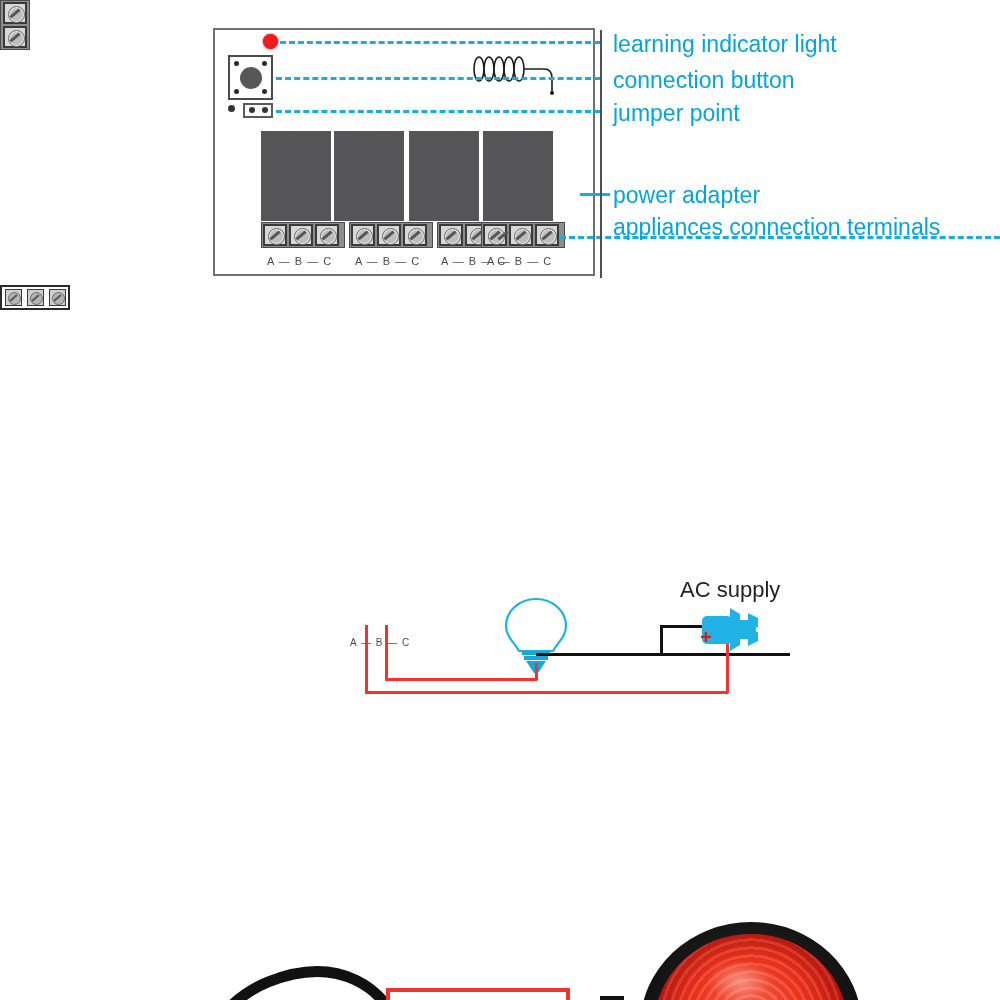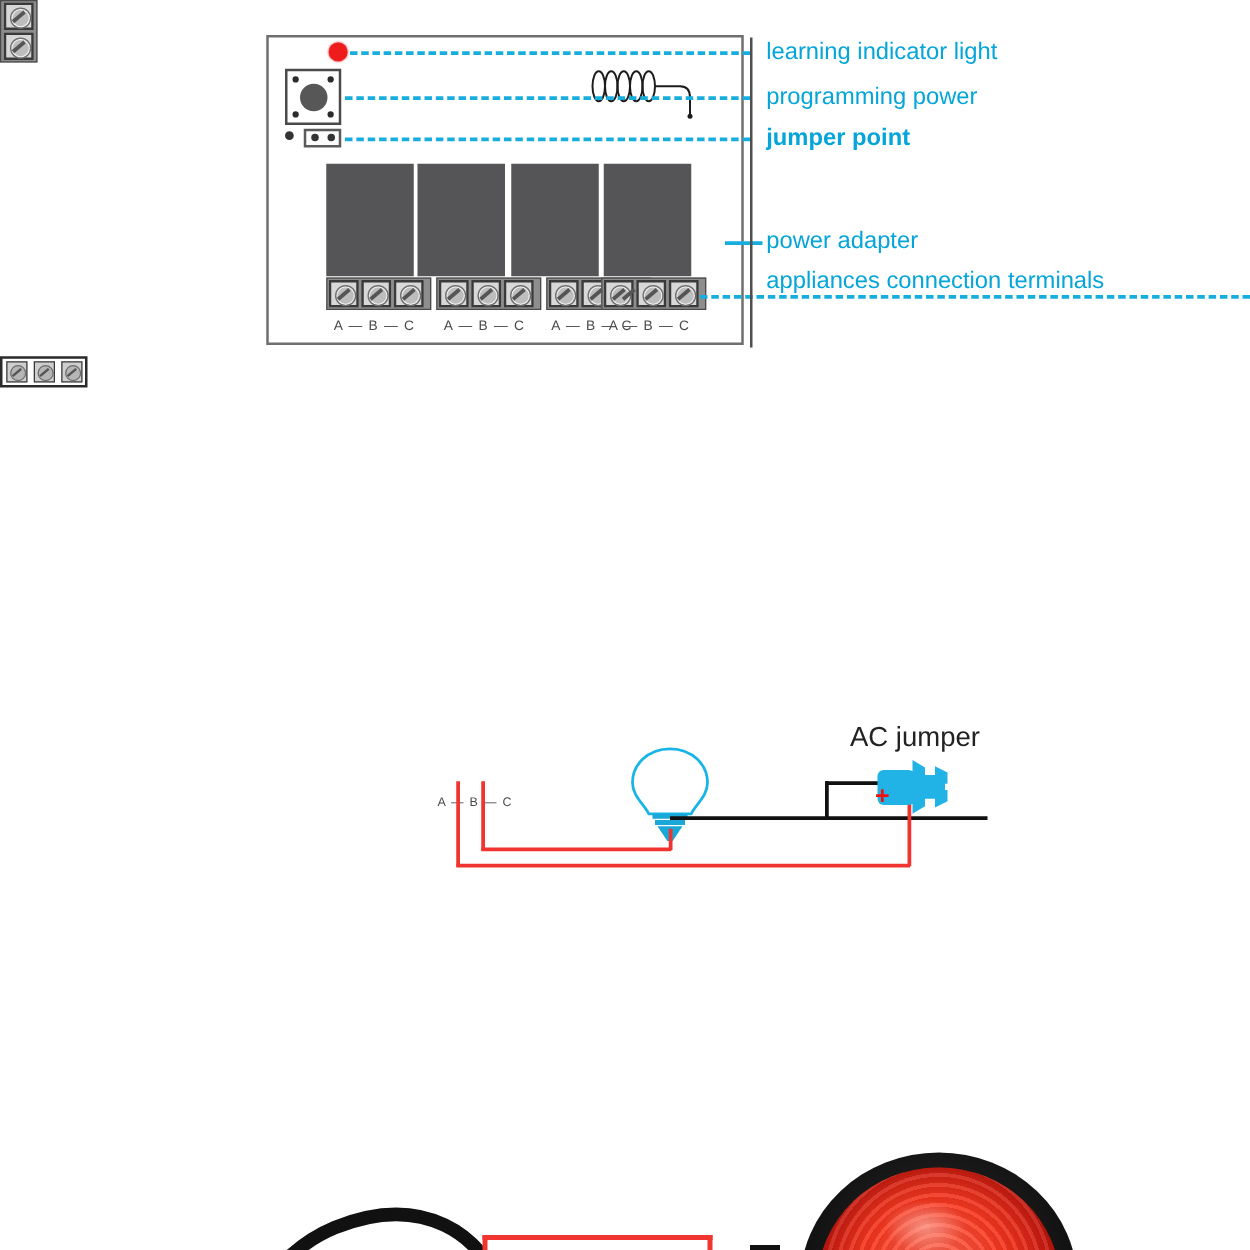--- a/index.html
+++ b/index.html
@@ -37,21 +37,21 @@
       margin:-1.5px 0 0 -6px;background:#555;transform:rotate(-40deg);z-index:2;}
   .abc{position:absolute;font-size:11px;color:#4b4b4b;letter-spacing:1px;white-space:nowrap;}
   .power-term{left:549px;top:168px;width:30px;height:50px;background:#8e8e8e;
       border:1px solid #4a4a4a;box-sizing:border-box;
       display:flex;flex-direction:column;align-items:center;justify-content:center;}
   .power-term .screw{margin:1px 0;}
   .antenna{left:470px;top:56px;}
   
   .dash{position:absolute;height:0;border-top:3px dashed #17aede;}
   .vline{position:absolute;width:2px;background:#4f4f4f;}
-  .lbl{position:absolute;color:#05a5da;font-size:19px;white-space:nowrap;
+  .lbl{position:absolute;color:#05a5da;font-size:23px;white-space:nowrap;
       font-family:"Liberation Sans",sans-serif;}
   
   #mid-diagram{left:0;top:285px;width:1000px;height:140px;}
   .mini-term{left:344px;top:326px;width:70px;height:25px;background:#ffffff;
       border:2px solid #2a2a2a;box-sizing:border-box;display:flex;align-items:center;justify-content:space-around;}
   .mini-screw{width:17px;height:17px;border:1px solid #3a3a3a;background:#cfcfcf;
       position:relative;box-sizing:border-box;}
   .mini-screw:after{content:"";position:absolute;left:50%;top:50%;width:11px;height:11px;
       margin:-5.5px 0 0 -5.5px;border-radius:50%;background:#b5b5b5;border:1px solid #6d6d6d;}
   .mini-screw:before{content:"";position:absolute;left:50%;top:50%;width:9px;height:2px;
@@ -148,22 +148,22 @@
   <div class="abc" style="left:487px;top:255px;">A — B — C</div>
 
   <div class="dash" style="left:280px;top:41px;width:320px;"></div>
   <div class="dash" style="left:276px;top:77px;width:324px;"></div>
   <div class="dash" style="left:276px;top:110px;width:324px;"></div>
   <div class="dash" style="left:580px;top:193px;width:30px;border-top-style:solid;"></div>
   <div class="dash" style="left:560px;top:236px;width:440px;"></div>
   <div class="vline" style="left:600px;top:30px;height:248px;"></div>
 
   <div class="lbl" style="left:613px;top:31px;">learning indicator light</div>
-  <div class="lbl" style="left:613px;top:67px;">programming power</div>
-  <div class="lbl" style="left:613px;top:100px;font-weight:bold;">jumper point</div>
+  <div class="lbl" style="left:613px;top:67px;">connection button</div>
+  <div class="lbl" style="left:613px;top:100px;">jumper point</div>
   <div class="lbl" style="left:613px;top:182px;">power adapter</div>
   <div class="lbl" style="left:613px;top:214px;">appliances connection terminals</div>
 </div>
 
 <div class="abs" id="mid-diagram">
 
   <div class="mini-term">
     <span class="mini-screw"></span>
       <span class="mini-screw"></span>
       <span class="mini-screw"></span>
@@ -189,21 +189,21 @@
   <div class="wire-red" style="left:535px;top:378px;width:2.5px;height:17px;"></div>
 
   <div class="wire-red" style="left:365px;top:340px;width:2.5px;height:68px;"></div>
   <div class="wire-red" style="left:365px;top:406px;width:363px;height:2.5px;"></div>
   <div class="wire-red" style="left:726px;top:352px;width:2.5px;height:56px;"></div>
 
   <svg class="abs" style="left:694px;top:318px;" width="72" height="56">
     <path d="M10 14 h26 v-9 l10 6 v6 h8 v-7 l10 5 v9 h-2 v5 h2 v9 l-10 5 v-7 h-8 v6 l-10 6 v-9 H10 Z" fill="#22b3e6"></path>
     <rect x="8" y="13" width="30" height="28" rx="5" fill="#22b3e6"></rect>
   </svg>
-  <div class="ac-text" style="left:680px;top:292px;">AC jumper</div>
+  <div class="ac-text" style="left:680px;top:292px;">AC supply</div>
   <div class="plusmark" style="left:700px;top:341px;font-size:20px;">+</div>
 </div>
 
 <div class="abs" id="photo">
 
   <svg class="abs" style="left:150px;top:480px;" width="250" height="330">
     <path d="M32 300 C14 210 36 96 118 62 C190 33 236 70 250 110" fill="none" stroke="#111" stroke-width="11" stroke-linecap="round"></path>
   </svg>
   <div class="dc-jack" style="left:160px;top:748px;">
     

